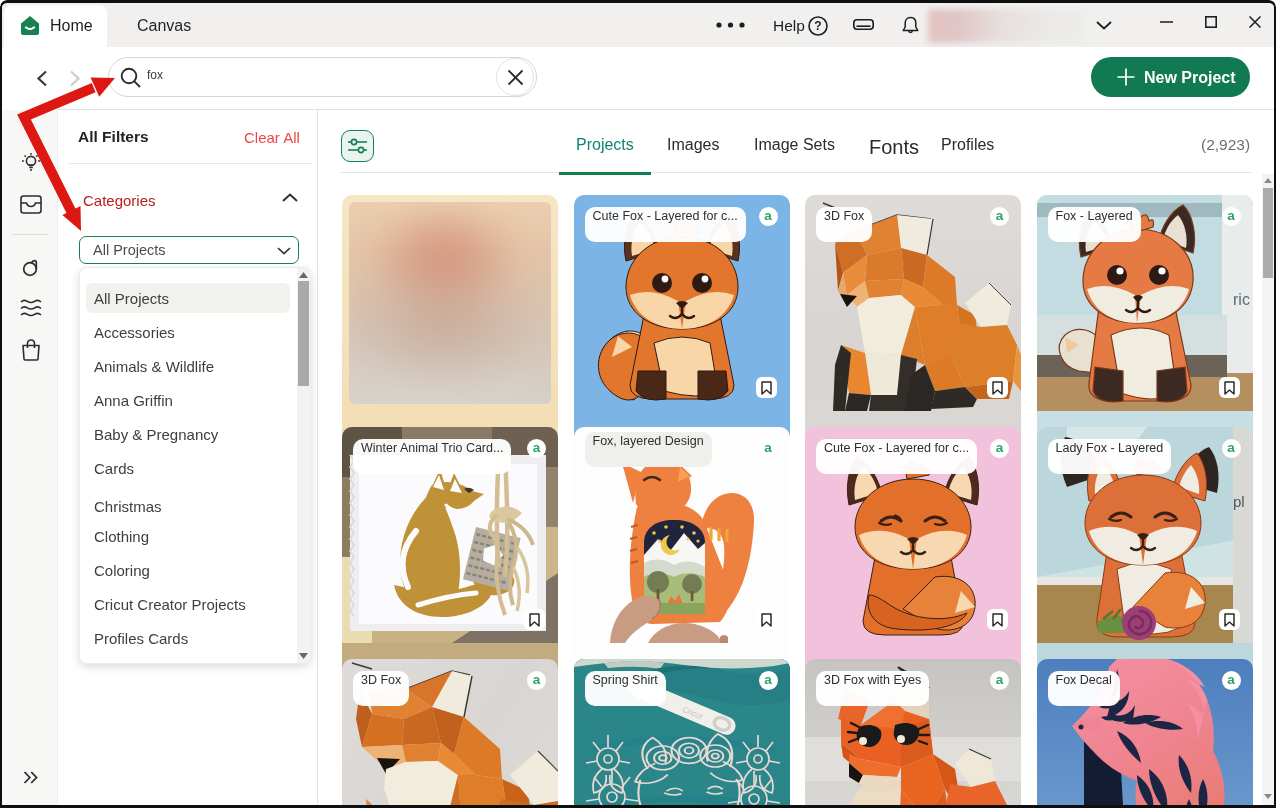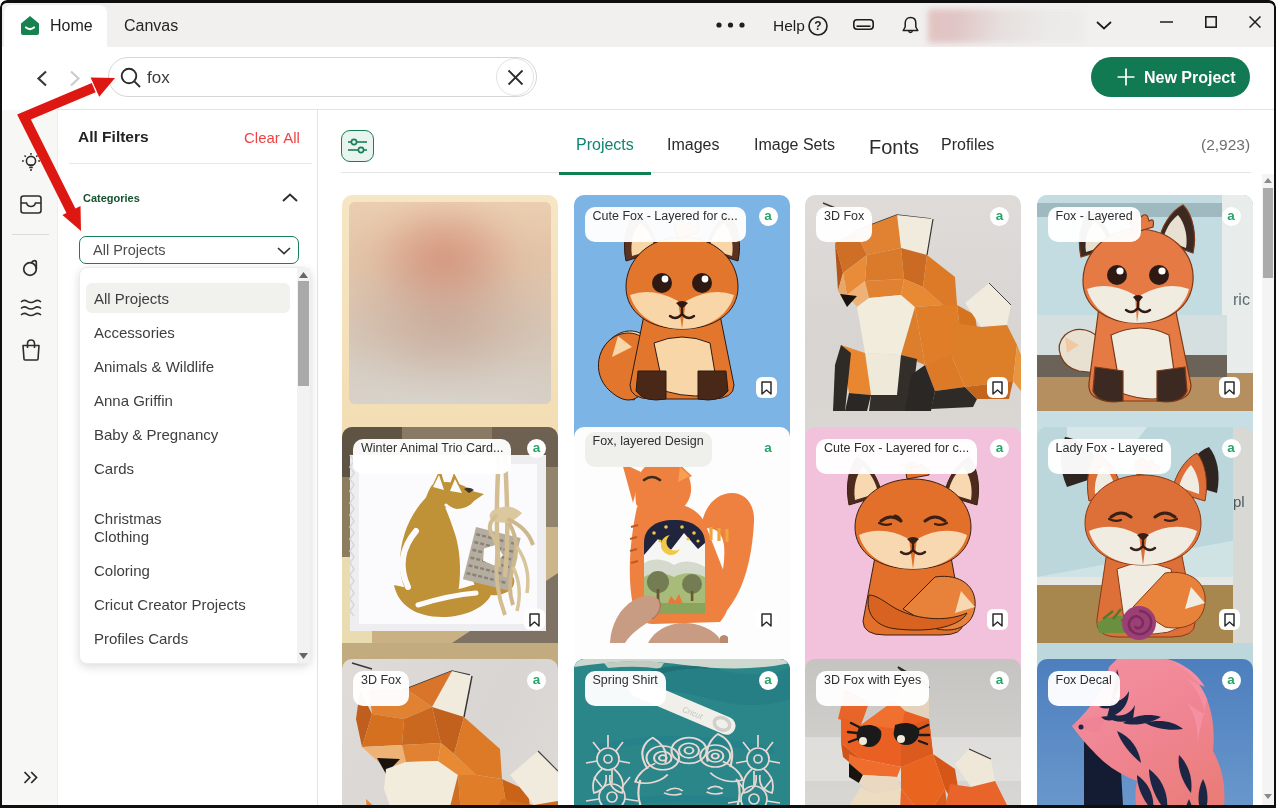--- a/index.html
+++ b/index.html
@@ -31,21 +31,21 @@
 <body>
 <div id="win">
   <div id="titlebar"></div>
     <div id="frame"></div>
   <div id="hometab"></div>
   <svg class="abs" style="left:21px;top:16px" width="18" height="19" viewBox="0 0 18 19">
     <path d="M9,0 L18,7.5 L18,17 Q18,19 16,19 L2,19 Q0,19 0,17 L0,7.5 Z" fill="#17824f"></path>
     <path d="M5,11.5 Q9,14.6 13,11.5" fill="none" stroke="#fff" stroke-width="2.2" stroke-linecap="round"></path>
   </svg>
   <div class="abs ttext" style="left:50px;top:17px;color:#1d1d1d">Home</div>
-  <div class="abs ttext" style="left:124px;top:17px">Canvas</div>
+  <div class="abs ttext" style="left:137px;top:17px">Canvas</div>
   <svg class="abs" style="left:716px;top:22px" width="32" height="6" viewBox="0 0 32 6">
     <circle cx="3" cy="3" r="2.6" fill="#1e1e1e"></circle>
       <circle cx="14.5" cy="3" r="2.6" fill="#1e1e1e"></circle>
       <circle cx="26" cy="3" r="2.6" fill="#1e1e1e"></circle>
   </svg>
   <div class="abs" style="left:773px;top:17px;font-size:15.5px;color:#1e1e1e">Help</div>
   <svg class="abs" style="left:808px;top:16px" width="20" height="20" viewBox="0 0 20 20">
     <circle cx="10" cy="10" r="9" fill="none" stroke="#1e1e1e" stroke-width="1.6"></circle>
     <text x="10" y="14.4" font-size="12" font-weight="bold" text-anchor="middle" fill="#1e1e1e" font-family="Liberation Sans">?</text>
   </svg>
@@ -76,21 +76,21 @@
     <path d="M10,1.5 L2.5,8.5 L10,15.5" fill="none" stroke="#3a3a3a" stroke-width="2.2"></path>
   </svg>
   <svg class="abs" style="left:69px;top:70px" width="12" height="17" viewBox="0 0 12 17">
     <path d="M2,1.5 L9.5,8.5 L2,15.5" fill="none" stroke="#cccccc" stroke-width="2.2"></path>
   </svg>
   <div class="abs" style="left:108px;top:57px;width:429px;height:40px;border:1.5px solid #d6d6d6;border-radius:21px;background:#fff"></div>
   <svg class="abs" style="left:119px;top:66px" width="24" height="24" viewBox="0 0 24 24">
     <circle cx="10" cy="10" r="7.3" fill="none" stroke="#2c2c2c" stroke-width="1.9"></circle>
     <line x1="15.4" y1="15.4" x2="21" y2="21" stroke="#2c2c2c" stroke-width="1.9"></line>
   </svg>
-  <div class="abs" style="left:147px;top:68px;font-size:17px;color:#3b3b3b">fox</div>
+  <div class="abs" style="left:147px;top:68px;font-size:12px;color:#3b3b3b">fox</div>
   <div class="abs" style="left:496px;top:58px;width:38px;height:38px;border:1px solid #e2e2e2;border-radius:50%"></div>
   <svg class="abs" style="left:507px;top:69px" width="17" height="17" viewBox="0 0 17 17">
     <path d="M1.5,1.5 L15.5,15.5 M15.5,1.5 L1.5,15.5" stroke="#2c2c2c" stroke-width="1.8"></path>
   </svg>
   <div class="abs" style="left:1091px;top:57px;width:159px;height:40px;border-radius:20px;background:#117a52"></div>
   <svg class="abs" style="left:1117px;top:68px" width="18" height="18" viewBox="0 0 18 18">
     <path d="M9,0.5 L9,17.5 M0.5,9 L17.5,9" stroke="#fff" stroke-width="1.7"></path>
   </svg>
   <div class="abs" style="left:1144px;top:69px;font-size:16px;font-weight:bold;color:#fff">New Project</div>
   <div id="rail"></div>
@@ -117,38 +117,38 @@
     <path d="M2,6.5 L18,6.5 L17,20 Q17,21 16,21 L4,21 Q3,21 3,20 Z" fill="none" stroke="#2d2d2d" stroke-width="1.6" stroke-linejoin="round"></path>
     <path d="M6.5,9 L6.5,4.8 Q6.5,1 10,1 Q13.5,1 13.5,4.8 L13.5,9" fill="none" stroke="#2d2d2d" stroke-width="1.6"></path>
   </svg>
   <svg class="abs" style="left:23px;top:771px" width="15" height="13" viewBox="0 0 15 13">
     <path d="M1.5,1 L6.8,6.5 L1.5,12 M8.2,1 L13.5,6.5 L8.2,12" fill="none" stroke="#2d2d2d" stroke-width="1.8"></path>
   </svg>
   <div id="filterpanel"></div>
   <div class="abs" style="left:78px;top:128px;font-size:15.5px;font-weight:bold;color:#232323">All Filters</div>
   <div class="abs" style="left:244px;top:129px;font-size:15px;color:#ef4444">Clear All</div>
   <div class="abs" style="left:69px;top:163px;width:243px;height:1px;background:#e7e7e7"></div>
-  <div class="abs" style="left:83px;top:192px;font-size:11px;font-weight:bold;color:#14532d">Categories</div>
+  <div class="abs" style="left:83px;top:192px;font-size:15px;font-weight:normal;color:#b91c1c">Categories</div>
   <svg class="abs" style="left:282px;top:193px" width="16" height="9" viewBox="0 0 16 9">
     <path d="M1,8 L8,1.5 L15,8" fill="none" stroke="#2d2d2d" stroke-width="1.9"></path>
   </svg>
   <div class="abs" style="left:79px;top:236px;width:220px;height:28px;border:1.6px solid #17805a;border-radius:7px;background:#fff"></div>
   <div class="abs" style="left:93px;top:242px;font-size:14.5px;color:#4c4c4c">All Projects</div>
   <svg class="abs" style="left:277px;top:247px" width="14" height="8" viewBox="0 0 14 8">
     <path d="M1,1 L7,6.7 L13,1" fill="none" stroke="#333" stroke-width="1.7"></path>
   </svg>
   <div class="abs" style="left:79px;top:267px;width:232px;height:397px;background:#fff;border-radius:8px;border:1px solid #ececec;box-shadow:0 3px 10px rgba(0,0,0,0.14);z-index:5"></div>
   <div class="abs" style="left:86px;top:283px;width:204px;height:30px;background:#f1f1ee;border-radius:6px;z-index:6"></div>
   <div class="abs lst" style="top:290px">All Projects</div>
   <div class="abs lst" style="top:324px">Accessories</div>
   <div class="abs lst" style="top:358px">Animals &amp; Wildlife</div>
   <div class="abs lst" style="top:392px">Anna Griffin</div>
   <div class="abs lst" style="top:426px">Baby &amp; Pregnancy</div>
   <div class="abs lst" style="top:460px">Cards</div>
-  <div class="abs lst" style="top:510px">Christmas</div>
+  <div class="abs lst" style="top:498px">Christmas</div>
   <div class="abs lst" style="top:528px">Clothing</div>
   <div class="abs lst" style="top:562px">Coloring</div>
   <div class="abs lst" style="top:596px">Cricut Creator Projects</div>
   <div class="abs lst" style="top:630px">Profiles Cards</div>
   <div class="abs" style="left:297px;top:268px;width:13px;height:395px;background:#f2f2f2;z-index:7"></div>
   <svg class="abs" style="left:299px;top:272px;z-index:8" width="9" height="6" viewBox="0 0 9 6">
       <polygon points="4.5,0 9,6 0,6" fill="#666"></polygon>
     </svg>
   <svg class="abs" style="left:299px;top:653px;z-index:8" width="9" height="6" viewBox="0 0 9 6">
       <polygon points="4.5,6 9,0 0,0" fill="#666"></polygon>

